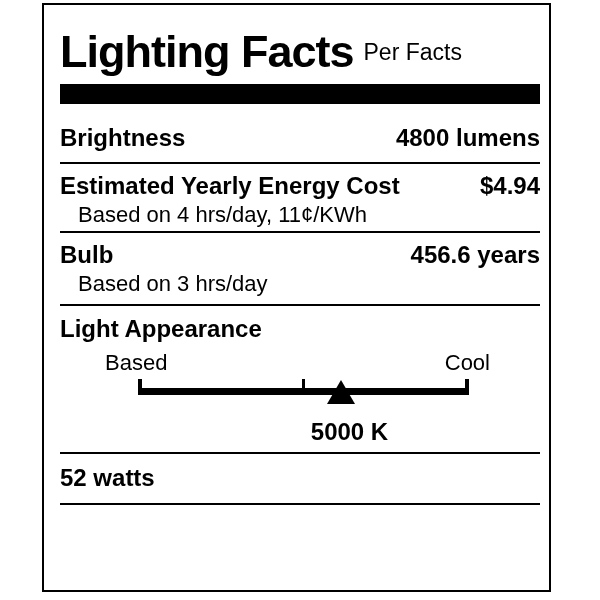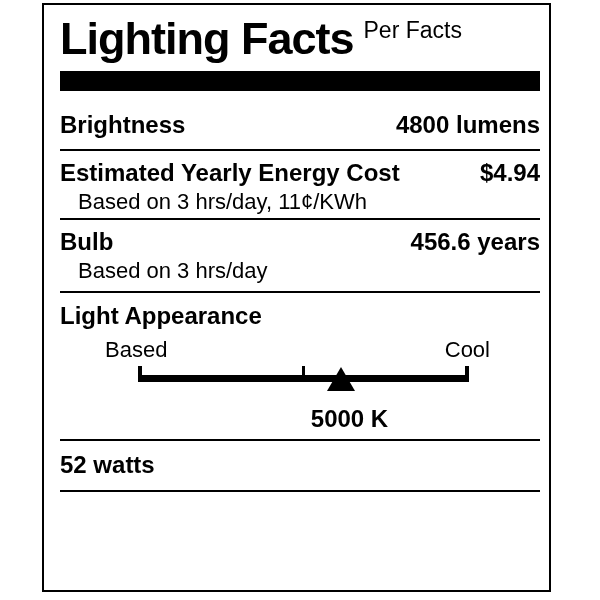--- a/index.html
+++ b/index.html
@@ -16,22 +16,22 @@
     width: 509px; height: 589px;
     border: 2px solid #000;
     background: #fff;
   }
   .inner {
     padding: 0 9px 0 16px;
     height: 100%;
   }
   .title-row {
     display: flex;
-    align-items: flex-start;
-    padding-top: 12px;
+    align-items: center;
+    padding-top: 25px;
     white-space: nowrap;
   }
   .title {
     font-size: 45px;
     font-weight: bold;
     line-height: 44px;
     letter-spacing: -1px;
   }
   .subtitle {
     font-size: 23px;
@@ -146,21 +146,21 @@
         <span>Brightness</span>
         <span>4800 lumens</span>
       </div>
     </div>
 
     <div class="section sec-energy-cost">
       <div class="row">
         <span>Estimated Yearly Energy Cost</span>
         <span>$4.94</span>
       </div>
-      <div class="note">Based on 3 hrs/day, 11¢/KWh</div>
+      <div class="note">Based on 4 hrs/day, 11¢/KWh</div>
     </div>
 
     <div class="section sec-life">
       <div class="row">
         <span>Bulb</span>
         <span>456.6 years</span>
       </div>
       <div class="note">Based on 3 hrs/day</div>
     </div>
 

